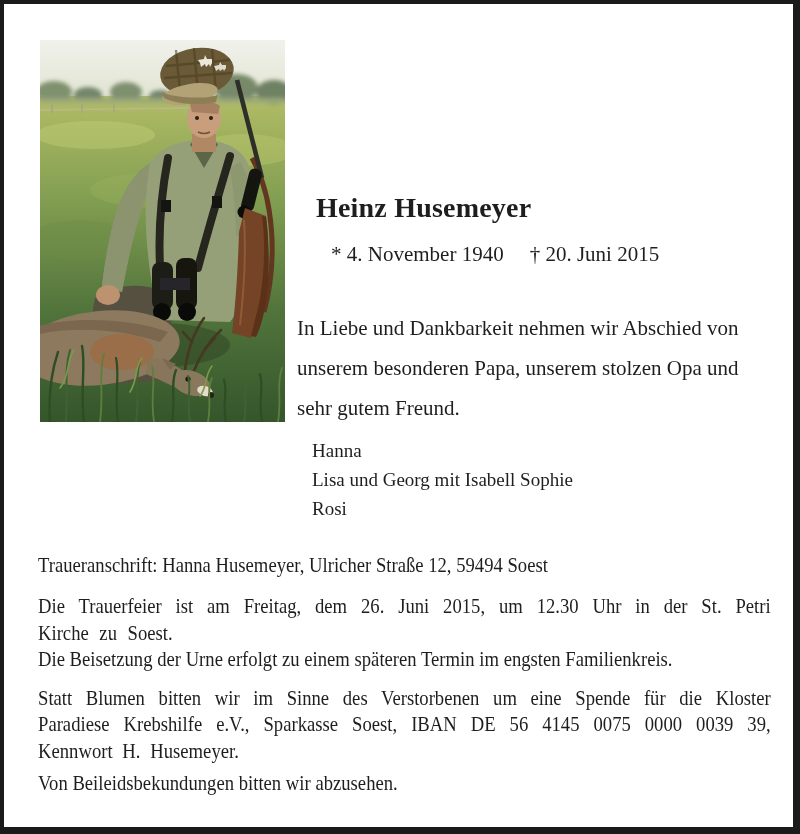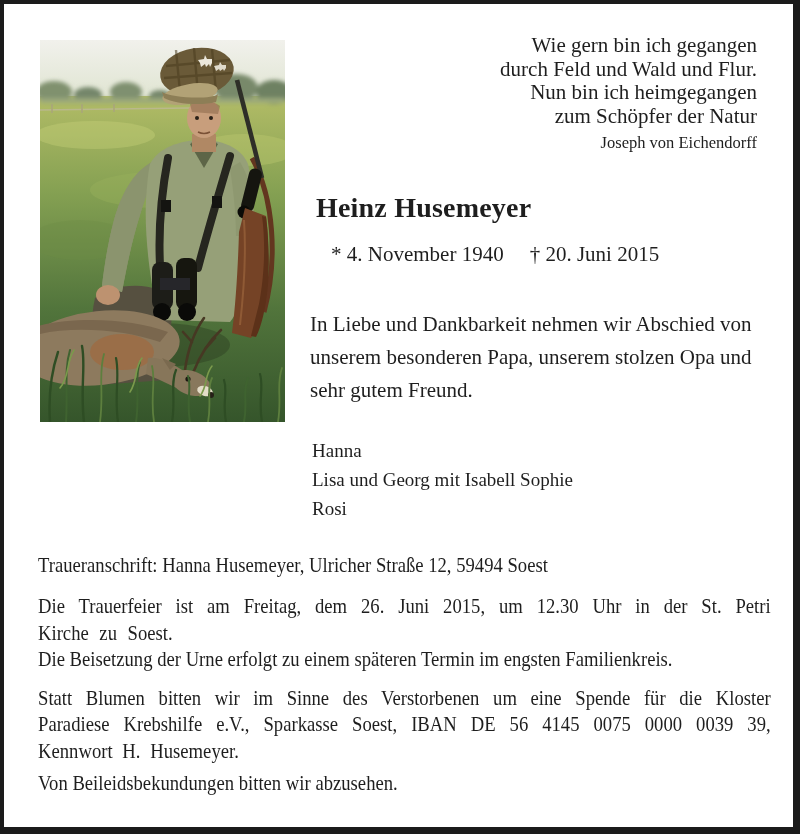--- a/index.html
+++ b/index.html
@@ -15,22 +15,22 @@
 
   .poem{position:absolute;top:34px;right:43px;text-align:right;
         font-size:21px;line-height:23.6px;white-space:nowrap;}
   .poem .attribution{font-size:16.5px;margin-top:3px;}
 
   .name{position:absolute;left:312px;top:188px;margin:4px;
         font-size:28px;font-weight:bold;letter-spacing:0.2px;white-space:nowrap;}
   .dates{position:absolute;left:331px;top:242px;font-size:21px;white-space:nowrap;}
   .dates .death{margin-left:26px;}
 
-  .tribute{position:absolute;left:310px;top:308px;width:468px;margin:0;
-           font-size:21px;line-height:33px;}
+  .tribute{position:absolute;left:297px;top:308px;width:468px;margin:0;
+           font-size:21px;line-height:40px;}
 
   .mourners{position:absolute;left:312px;top:436px;width:470px;
             font-size:19px;line-height:29.2px;}
 
   .bottom{position:absolute;left:38px;top:552px;width:864px;
           transform:scaleX(0.848);transform-origin:0 0;
           font-size:22px;line-height:26.3px;}
   .bottom p{margin:0;}
   .bottom .address{margin:0 0 15px 0;}
   .bottom .donation{margin-top:13px;word-spacing:6px;}
@@ -194,27 +194,20 @@
         <path d="M204,382 C208,362 202,352 208,338" stroke="#3f6330" stroke-width="2"></path>
         <path d="M222,382 C218,360 224,348 220,334" stroke="#2e4d24" stroke-width="2.2"></path>
         <path d="M238,382 C242,358 236,344 242,328" stroke="#5d7f3e" stroke-width="1.8"></path>
         <path d="M20,348 C30,336 26,322 34,310" stroke="#7b9a4c" stroke-width="1.6"></path>
         <path d="M90,352 C98,340 94,328 102,318" stroke="#7b9a4c" stroke-width="1.6"></path>
         <path d="M160,356 C168,346 164,336 172,326" stroke="#7b9a4c" stroke-width="1.6"></path>
       </g>
     </svg>
   </div>
 
-  <div class="poem">
-    <div>Wie gern bin ich gegangen</div>
-    <div>durch Feld und Wald und Flur.</div>
-    <div>Nun bin ich heimgegangen</div>
-    <div>zum Schöpfer der Natur</div>
-    <div class="attribution">Joseph von Eichendorff</div>
-  </div>
 
   <h1 class="name">Heinz Husemeyer</h1>
 
   <div class="dates">
     <span class="birth">* 4. November 1940</span><span class="death">† 20. Juni 2015</span>
   </div>
 
   <p class="tribute">In Liebe und Dankbarkeit nehmen wir Abschied von unserem besonderen Papa, unserem stolzen Opa und sehr gutem Freund.</p>
 
   <div class="mourners">

